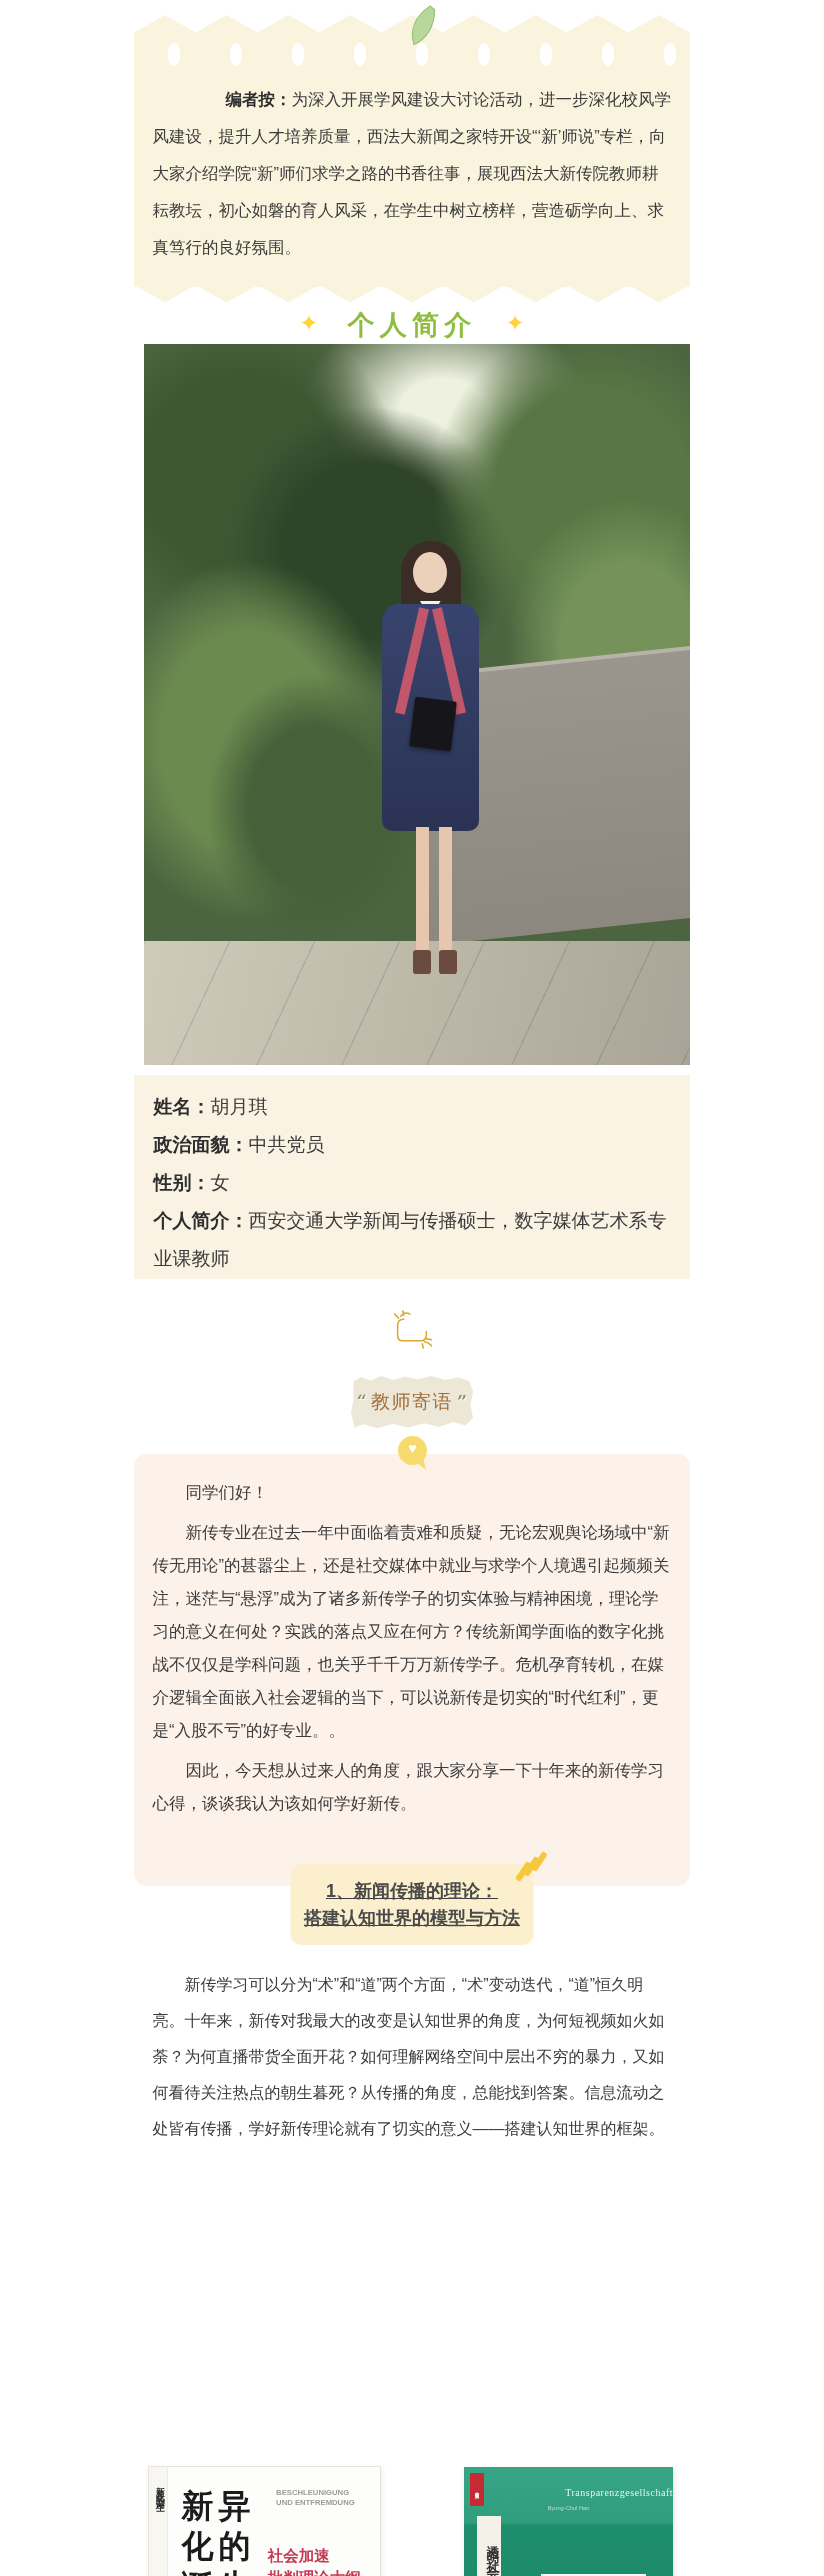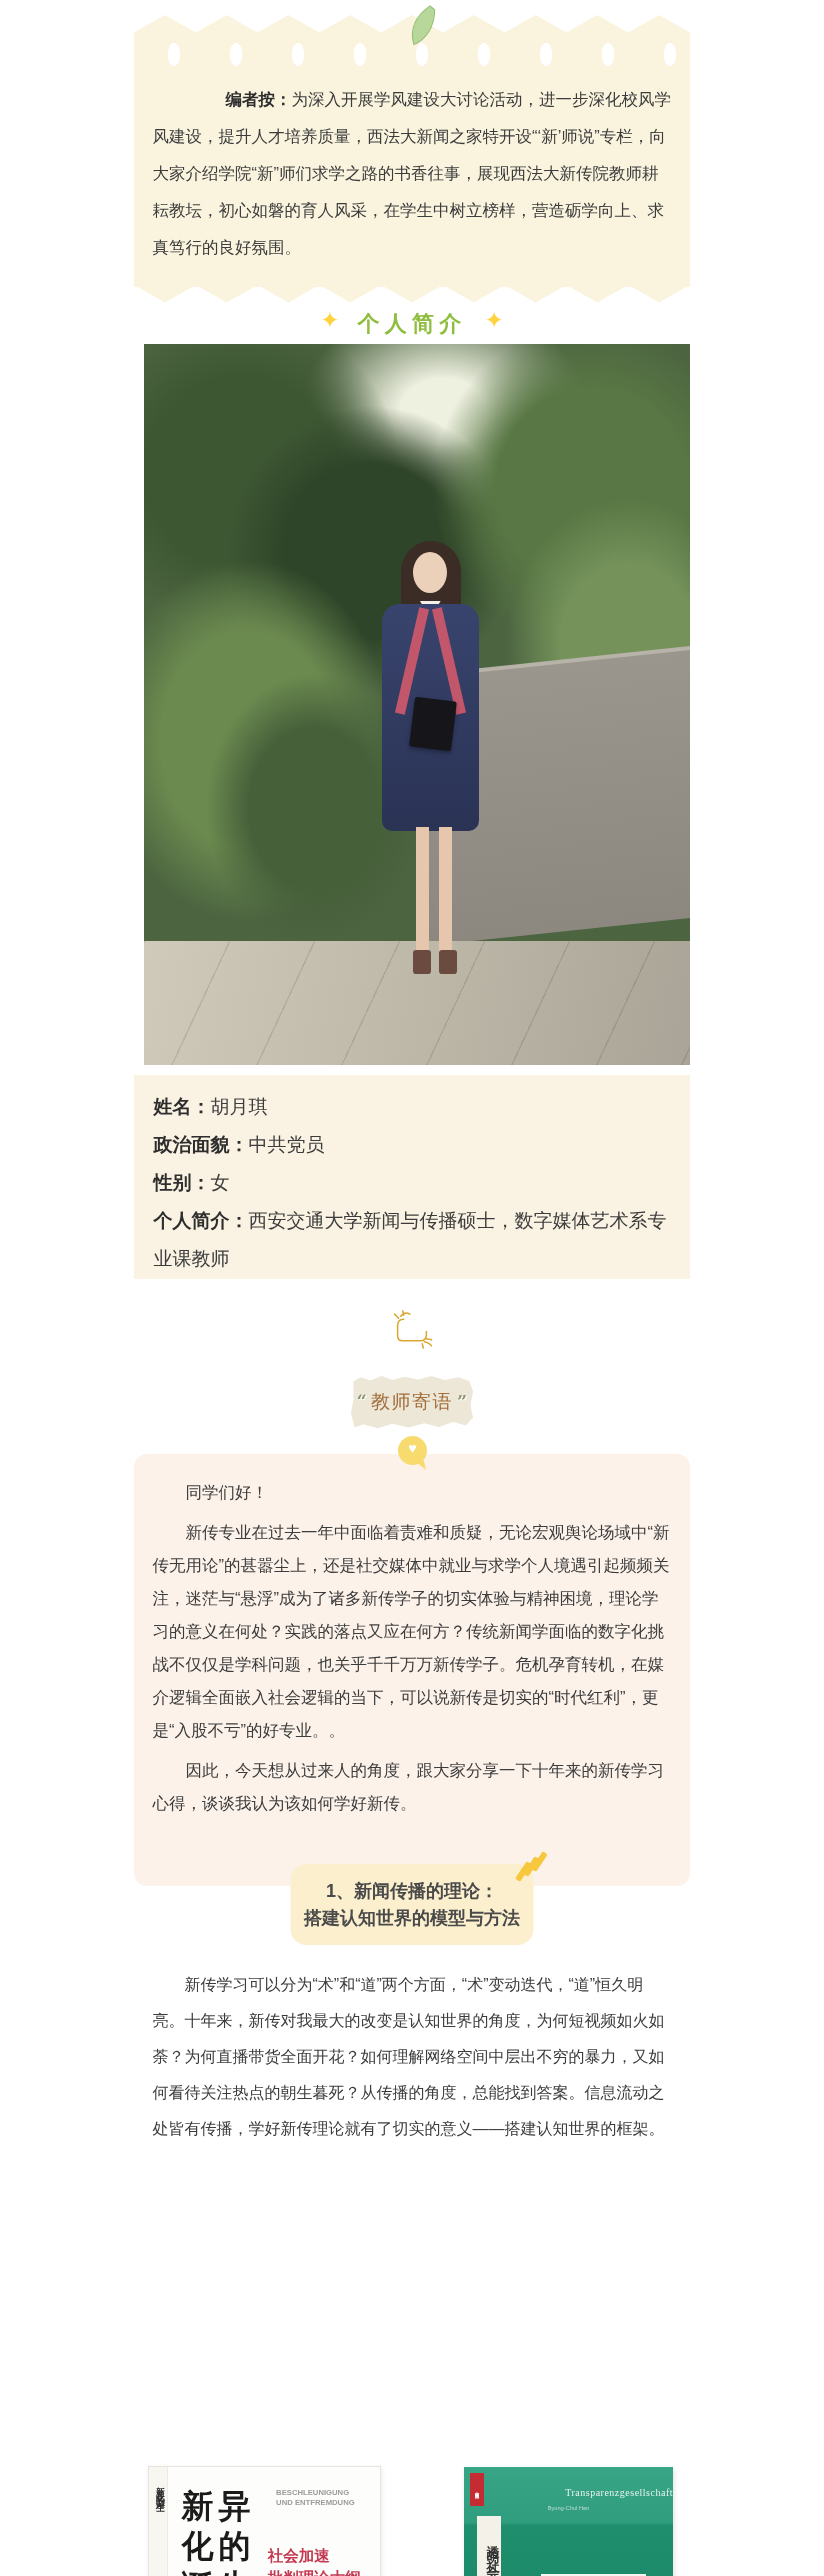--- a/index.html
+++ b/index.html
@@ -16,21 +16,21 @@
   .perforation{position:absolute;left:9.3px;right:9.3px;top:10.3px;height:25px;
       background:radial-gradient(ellipse 6.2px 12px at 50% 50%, #ffffff 97%, rgba(255,255,255,0)) repeat-x;
       background-size:62px 25px;}
   .leaf{position:absolute;left:50%;top:-29px;margin-left:-7.2px;}
   .editor-note p{margin:0;font-size:16.5px;line-height:37px;text-indent:2em;color:#3c3c3c;}
   .editor-note b{color:#2e2e2e;padding-left:40px;}
 
   
   .profile-header{position:absolute;left:0;top:307px;width:100%;text-align:center;}
   .profile-header .star{color:#ffd23e;font-size:23px;vertical-align:3.1px;}
-  .profile-header .txt{color:#8fbe3f;font-size:22px;font-weight:bold;letter-spacing:5.2px;margin:0 18px;}
+  .profile-header .txt{color:#8fbe3f;font-size:27px;font-weight:bold;letter-spacing:5.2px;margin:0 29px;}
 
   
   .photo{position:absolute;left:144px;top:344px;width:546px;height:721px;overflow:hidden;background:#4c6440;}
   .blob{position:absolute;border-radius:50%;}
   .ph-wall{position:absolute;right:-20.6px;top:319px;width:289px;height:268px;background:linear-gradient(180deg,#9b968d,#8d887f);transform:skewY(-6deg);}
   .ph-wall-edge{position:absolute;right:-20.6px;top:315px;width:289px;height:7.2px;background:#b8b3a8;transform:skewY(-6deg);}
   .ph-path{position:absolute;left:0;bottom:0;width:100%;height:124px;
       background:linear-gradient(100deg,#d0cabb 0%,#bcb6a7 55%,#a9a497 100%);}
   .ph-seam{position:absolute;left:0;bottom:0;width:100%;height:124px;
       background:repeating-linear-gradient(115deg,rgba(0,0,0,0.10) 0 1.5px,transparent 1.5px 77px);}
@@ -66,22 +66,22 @@
 
   
   .message-box{position:absolute;left:134px;top:1454px;width:556px;height:432px;background:#fcf2ea;
       border-radius:13px;box-sizing:border-box;padding:21.6px 18.5px 0 18.5px;}
   .message-box p{margin:0 0 7.2px 0;font-size:16.5px;line-height:33px;text-indent:2em;color:#3c3c3c;}
 
   
   .grid-section{position:absolute;left:134px;top:1855px;width:556px;height:2139px;
       background-image:linear-gradient(#ececec 0.5px,transparent 0.5px),linear-gradient(90deg,#ececec 0.5px,transparent 0.5px);
       background-size:56px 56px;}
-  .h-box{position:absolute;left:50%;transform:translateX(-50%);width:243px;background:#fbefce;border-radius:16px;
-      text-align:center;padding:13.4px 5.2px;box-sizing:border-box;}
+  .h-box{position:absolute;left:50%;transform:translateX(-50%);width:243px;background:#fbefce;border-radius:11px;
+      text-align:center;padding:13.4px 5.2px;box-sizing:border-box;text-decoration:underline;}
   .h-box .hl{font-size:18px;font-weight:bold;color:#4a4a4a;line-height:27px;}
   .chevrons{position:absolute;top:-13.4px;right:-17.5px;width:31px;height:31px;}
   .chevrons i{position:absolute;width:5.7px;height:20.6px;background:#f7c83e;border-radius:2.1px;transform:rotate(34deg);}
   .chevrons i:nth-child(1){left:0;top:10.3px;}
   .chevrons i:nth-child(2){left:8.2px;top:5.2px;}
   .chevrons i:nth-child(3){left:16.5px;top:0;}
   .tblock{position:absolute;left:0;width:100%;box-sizing:border-box;padding:0 18.5px;}
   .tblock p{margin:0 0 9.3px 0;font-size:16px;line-height:36px;text-indent:2em;color:#3c3c3c;}
 
   #hbox1{top:9.3px;}  #tblock1{top:112px;}

